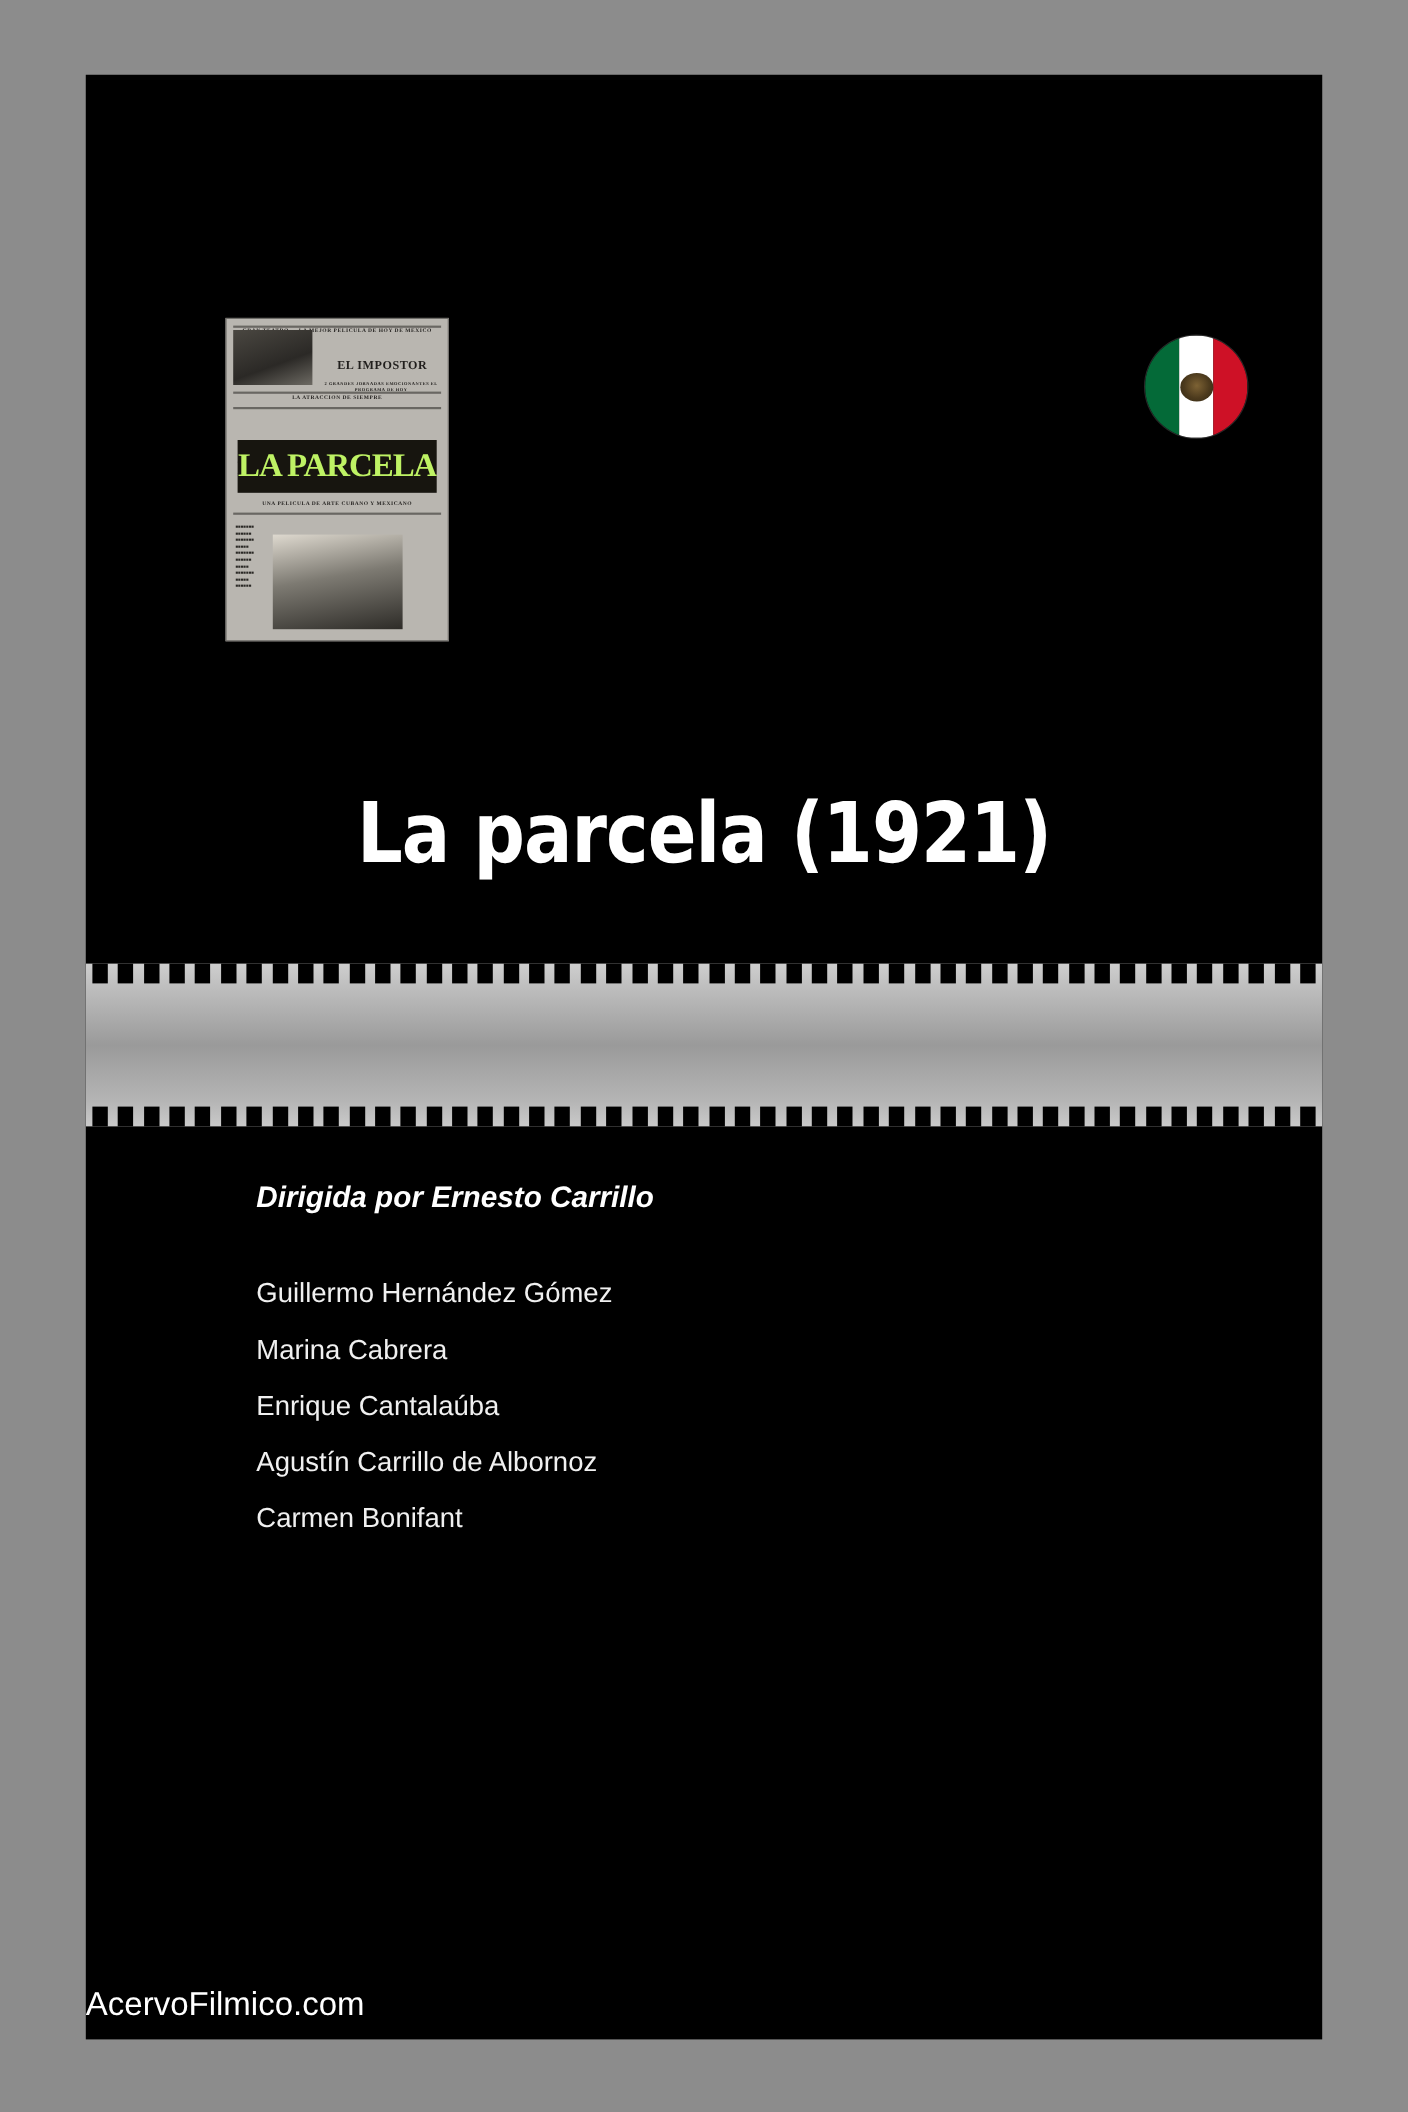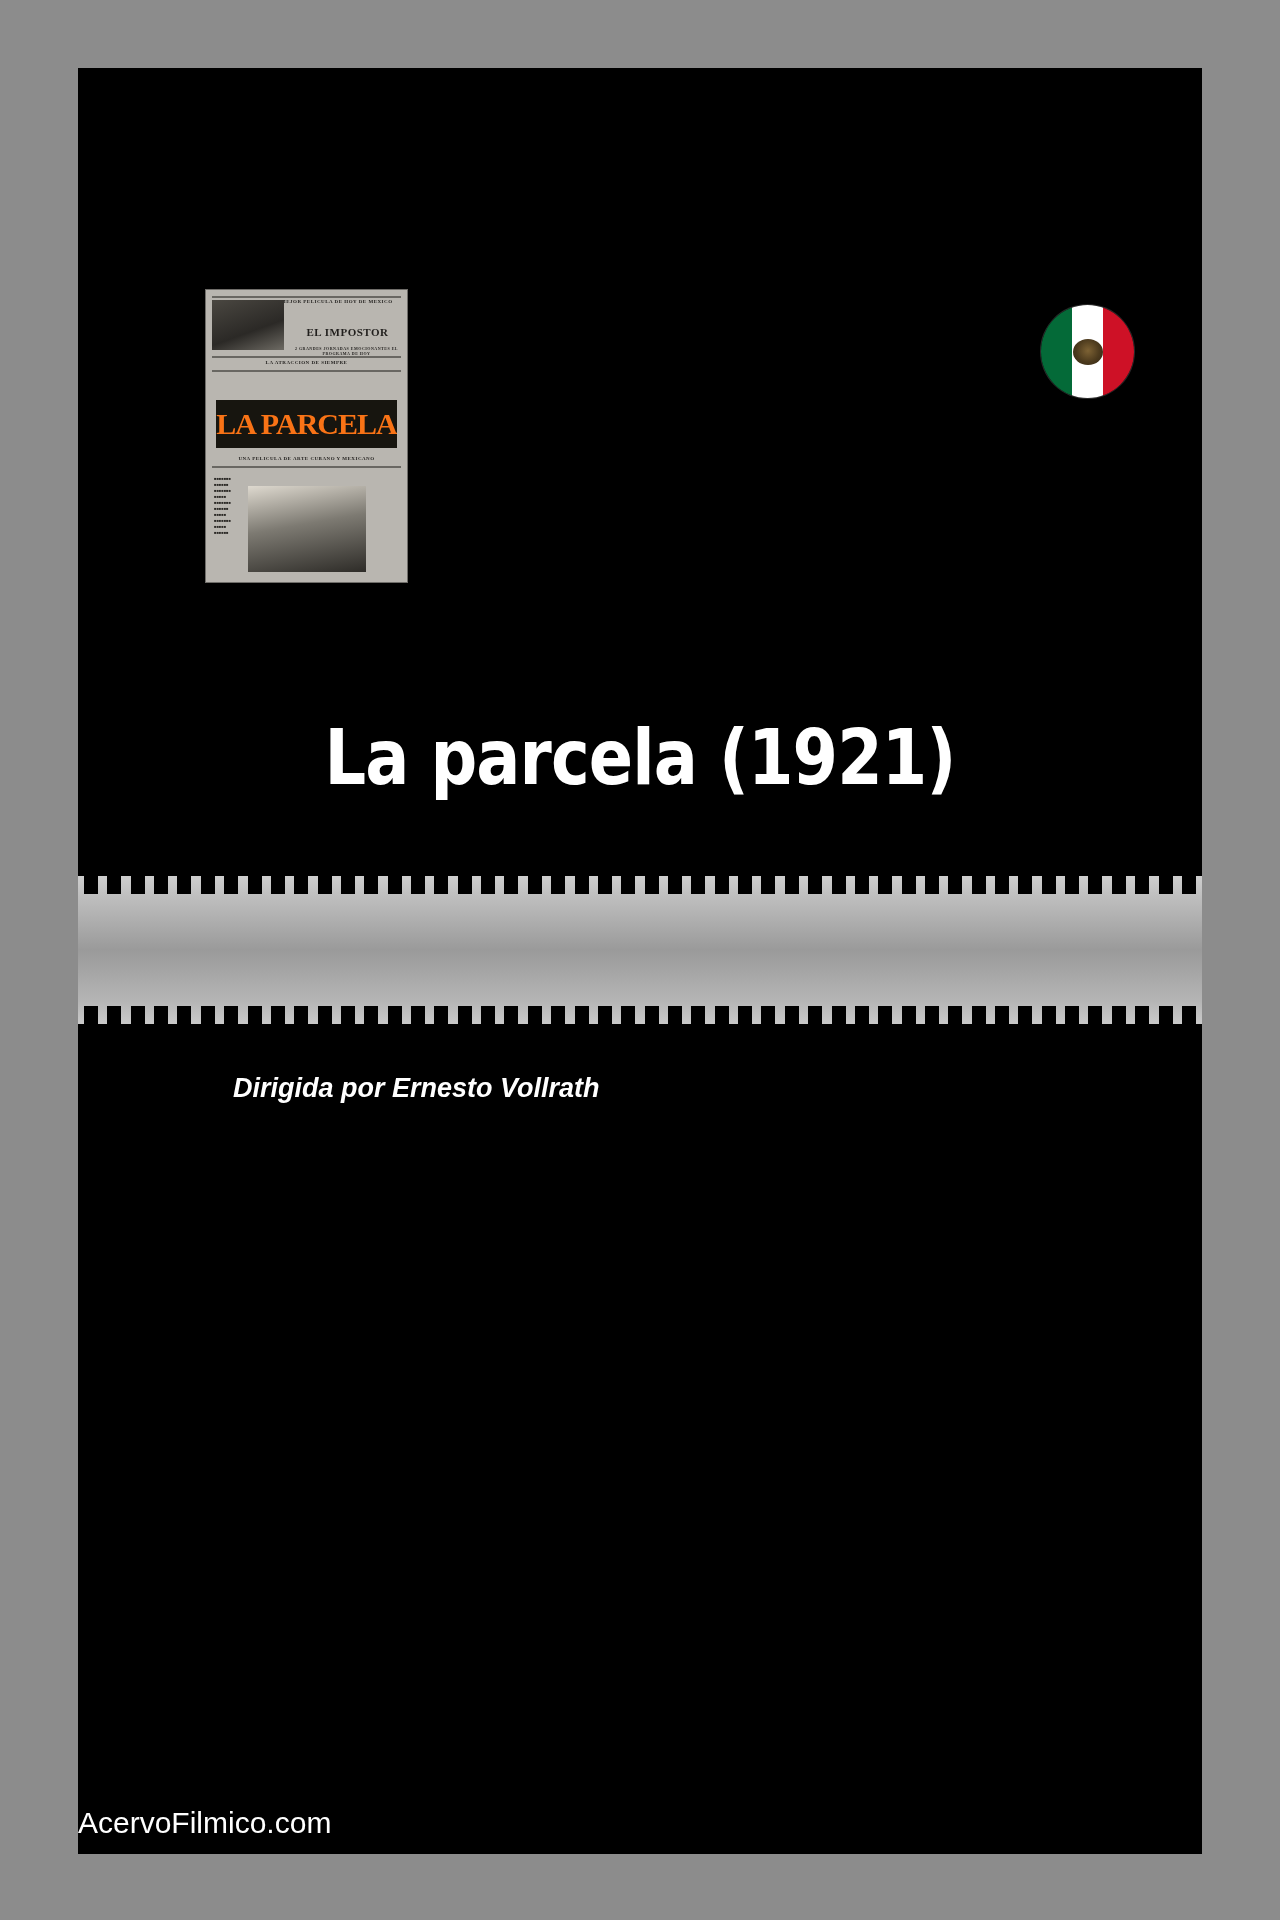--- a/index.html
+++ b/index.html
@@ -75,21 +75,21 @@
     font-family: "Liberation Serif", serif;
     margin-top: 38px;
   }
   .thumb .bigtitle {
     position: absolute;
     left: 10px;
     right: 10px;
     top: 110px;
     height: 48px;
     background: #17150f;
-    color: #f97316;
+    color: #bef264;
     font-size: 30px;
     font-weight: bold;
     letter-spacing: -1px;
     line-height: 48px;
     text-align: center;
     overflow: hidden;
     font-family: "Liberation Serif", serif;
   }
   .thumb .photo-top {
     position: absolute;
@@ -377,18 +377,25 @@
         <div class="perf"></div>
       <div class="perf"></div>
         <div class="perf"></div>
         <div class="perf"></div>
         <div class="perf"></div>
     </div>
     <div class="strip-gap-bot"></div>
   </div>
 
   <div class="credits">
-    <p class="director">Dirigida por Ernesto Vollrath</p>
+    <p class="director">Dirigida por Ernesto Carrillo</p>
+    <div class="cast">
+      <div class="cast-member">Guillermo Hernández Gómez</div>
+      <div class="cast-member">Marina Cabrera</div>
+      <div class="cast-member">Enrique Cantalaúba</div>
+      <div class="cast-member">Agustín Carrillo de Albornoz</div>
+      <div class="cast-member">Carmen Bonifant</div>
+    </div>
   </div>
 
   <div class="footer">AcervoFilmico.com</div>
 
 </div>
 
 </body></html>

